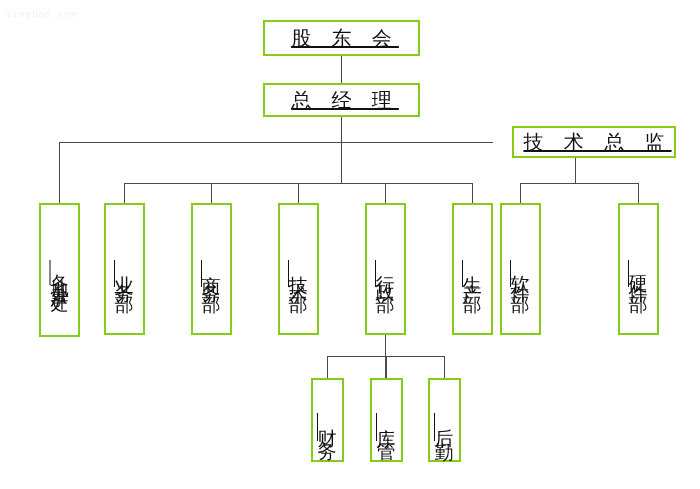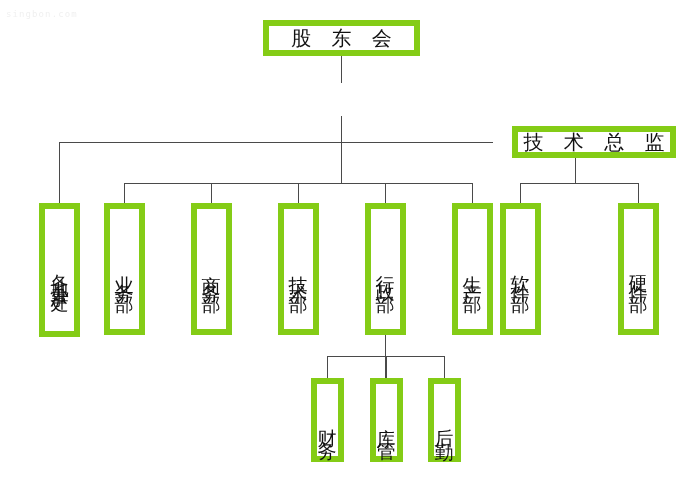--- a/index.html
+++ b/index.html
@@ -31,26 +31,27 @@
     font-size: 9px;
     letter-spacing: 1.1px;
     color: #f0f0f0;
     user-select: none;
     white-space: nowrap;
   }
   
   .node {
     position: absolute;
     box-sizing: border-box;
-    border: 6px solid #84cc16;
+    border: 2px solid #84cc16;
     background: #ffffff;
     display: flex;
     align-items: center;
     justify-content: center;
     color: #111111;
+    text-decoration: underline;
   }
   
   .node.horiz .label {
     font-size: 20px;
     letter-spacing: 7px;
     text-indent: 7px;
     white-space: nowrap;
     line-height: 1;
     font-weight: 500;
   }
@@ -114,20 +115,23 @@
   <div class="conn v" style="left:385px; top:335px; height:43px;"></div>
   <div class="conn h" style="left:327px; top:356px; width:118px;"></div>
   <div class="conn v" style="left:327px; top:356px; height:22px;"></div>
   <div class="conn v" style="left:386px; top:356px; height:22px;"></div>
   <div class="conn v" style="left:444px; top:356px; height:22px;"></div>
 
   <div class="node horiz" style="left:263px; top:20px; width:157px; height:36px;">
     <span class="label">股 东 会</span>
   </div>
 
+  <div class="node horiz" style="left:263px; top:83px; width:157px; height:34px;">
+    <span class="label">总 经 理</span>
+  </div>
 
   <div class="node horiz" style="left:512px; top:126px; width:164px; height:32px;">
     <span class="label">技 术 总 监</span>
   </div>
 
   <div class="node vert tall" style="left:39px; top:203px; width:41px; height:134px;">
     <span class="label">各地办事处</span>
   </div>
 
   <div class="node vert" style="left:104px; top:203px; width:41px; height:132px;">

